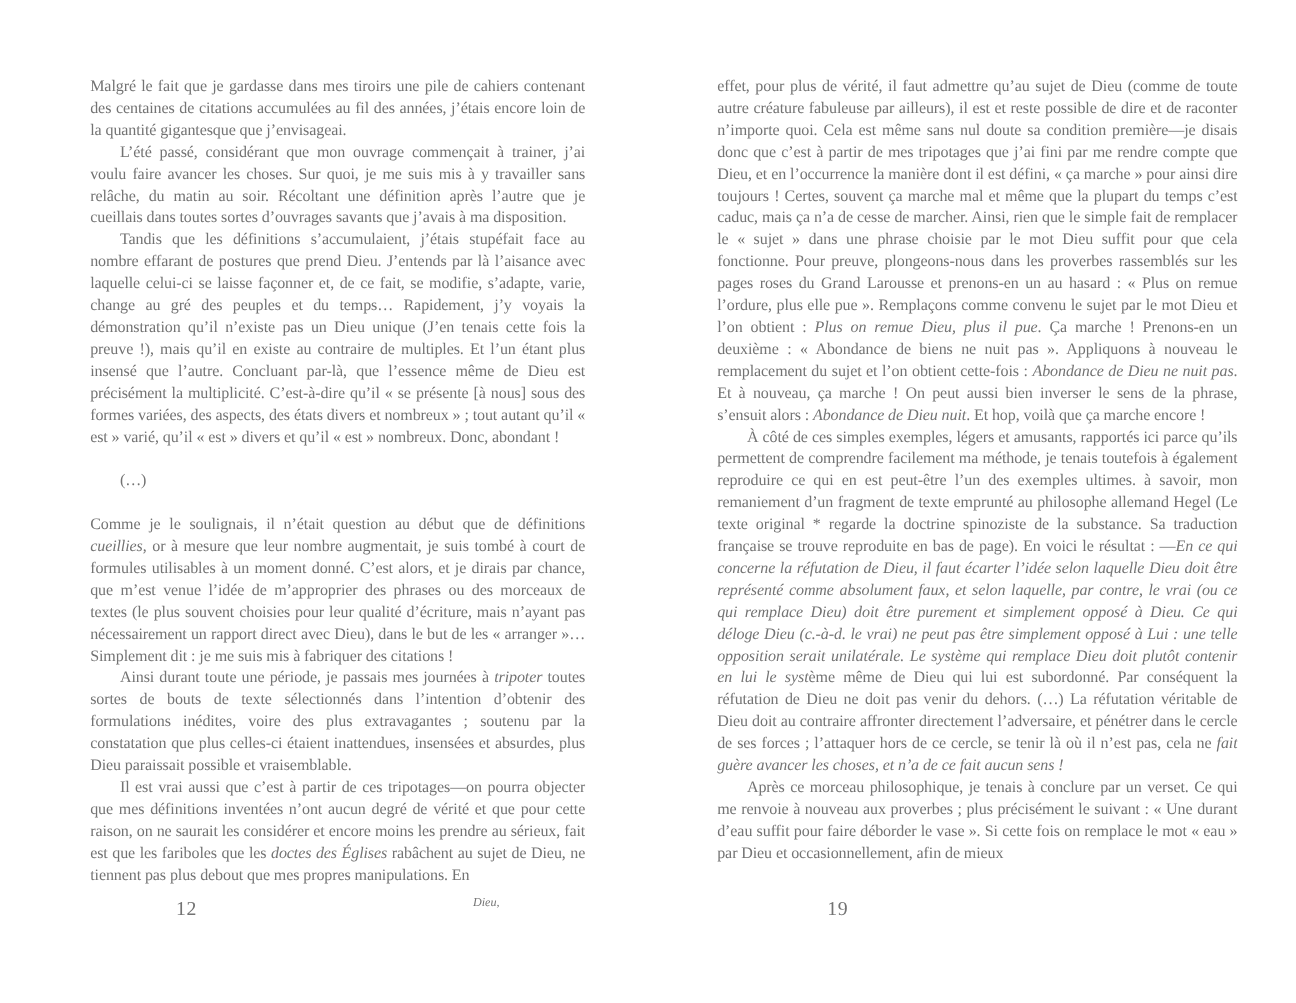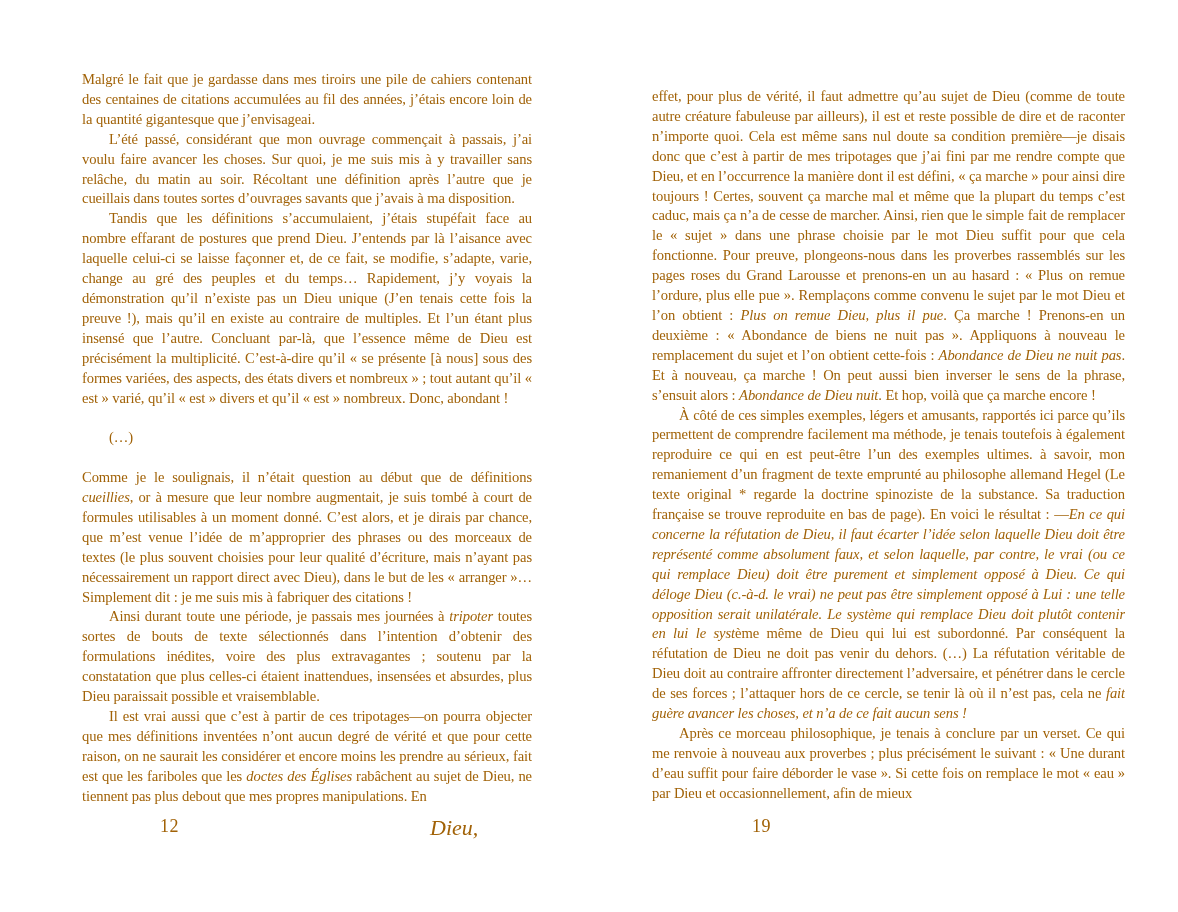--- a/index.html
+++ b/index.html
@@ -5,21 +5,21 @@
   html, body {
     margin: 0;
     padding: 0;
     background: #ffffff;
   }
   .spread {
     position: relative;
     width: 1178px;
     height: 912px;
     background: #ffffff;
-    color: #a16207;
+    color: #737373;
     font-family: "Liberation Serif", "DejaVu Serif", serif;
     overflow: hidden;
   }
   .page {
     position: absolute;
     top: 0;
     height: 912px;
   }
   .page-left  { left: 0;     width: 589px; }
   .page-right { left: 589px; width: 589px; }
@@ -30,53 +30,53 @@
     text-align: justify;
     font-size: 14.6px;
     line-height: 19.9px;
     letter-spacing: -0.1px;
     -webkit-hyphens: auto;
     hyphens: auto;
     overflow: hidden;
     max-height: 742px;
   }
   .page-left  .text-col { left: 82px; width: 450px; }
-  .page-right .text-col { left: 63px; width: 473px; margin-top: 17px; }
+  .page-right .text-col { left: 63px; width: 473px; }
 
   .text-col p { margin: 0; padding: 0; }
   .text-col p.indent { text-indent: 27px; }
   .text-col p.gap { margin-top: 19.9px; margin-bottom: 19.9px; text-indent: 27px; }
   .it { font-style: italic; }
 
   .folio {
     position: absolute;
     top: 816px;
     font-size: 18px;
     letter-spacing: 0.5px;
   }
   .page-left  .folio { left: 160px; }
   .page-right .folio { left: 163px; }
 
   .running-title {
     position: absolute;
     top: 815px;
     left: 430px;
     font-style: italic;
-    font-size: 22px;
+    font-size: 11px;
   }
 </style>
 </head>
 <body>
 
 <div class="spread">
 
   <div class="page page-left">
     <div class="text-col">
         <p><span>Malgré le fait que je gardasse dans mes tiroirs une pile de cahiers contenant des centaines de citations accumulées au fil des années, j’étais encore loin de la quantité gigantesque que j’envisageai.</span></p>
-        <p class="indent"><span>L’été passé, considérant que mon ouvrage commençait à passais, j’ai voulu faire avancer les choses. Sur quoi, je me suis mis à y travailler sans relâche, du matin au soir. Récoltant une définition après l’autre que je cueillais dans toutes sortes d’ouvrages savants que j’avais à ma disposition.</span></p>
+        <p class="indent"><span>L’été passé, considérant que mon ouvrage commençait à trainer, j’ai voulu faire avancer les choses. Sur quoi, je me suis mis à y travailler sans relâche, du matin au soir. Récoltant une définition après l’autre que je cueillais dans toutes sortes d’ouvrages savants que j’avais à ma disposition.</span></p>
         <p class="indent"><span>Tandis que les définitions s’accumulaient, j’étais stupéfait face au nombre effarant de postures que prend Dieu. J’entends par là l’aisance avec laquelle celui-ci se laisse façonner et, de ce fait, se modifie, s’adapte, varie, change au gré des peuples et du temps… Rapidement, j’y voyais la démonstration qu’il n’existe pas un Dieu unique (J’en tenais cette fois la preuve !), mais qu’il en existe au contraire de multiples. Et l’un étant plus insensé que l’autre. Concluant par-là, que l’essence même de Dieu est précisément la multiplicité. C’est-à-dire qu’il « se présente [à nous] sous des formes variées, des aspects, des états divers et nombreux » ; tout autant qu’il « est » varié, qu’il « est » divers et qu’il « est » nombreux. Donc, abondant !</span></p>
         <p class="indent gap"><span>(…)</span></p>
         <p><span>Comme je le soulignais, il n’était question au début que de définitions </span><span class="it">cueillies</span><span>, or à mesure que leur nombre augmentait, je suis tombé à court de formules utilisables à un moment donné. C’est alors, et je dirais par chance, que m’est venue l’idée de m’approprier des phrases ou des morceaux de textes (le plus souvent choisies pour leur qualité d’écriture, mais n’ayant pas nécessairement un rapport direct avec Dieu), dans le but de les « arranger »… Simplement dit : je me suis mis à fabriquer des citations !</span></p>
         <p class="indent"><span>Ainsi durant toute une période, je passais mes journées à </span><span class="it">tripoter</span><span> toutes sortes de bouts de texte sélectionnés dans l’intention d’obtenir des formulations inédites, voire des plus extravagantes ; soutenu par la constatation que plus celles-ci étaient inattendues, insensées et absurdes, plus Dieu paraissait possible et vraisemblable.</span></p>
         <p class="indent"><span>Il est vrai aussi que c’est à partir de ces tripotages—on pourra objecter que mes définitions inventées n’ont aucun degré de vérité et que pour cette raison, on ne saurait les considérer et encore moins les prendre au sérieux, fait est que les fariboles que les </span><span class="it">doctes des Églises</span><span> rabâchent au sujet de Dieu, ne tiennent pas plus debout que mes propres manipulations. En</span></p>
       </div>
     <span class="folio">12</span>
     <span class="running-title">Dieu,</span>
   </div>
 

